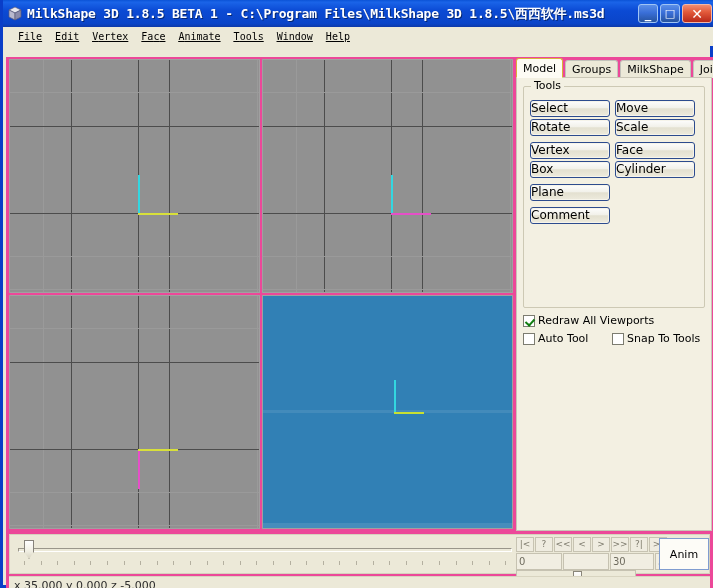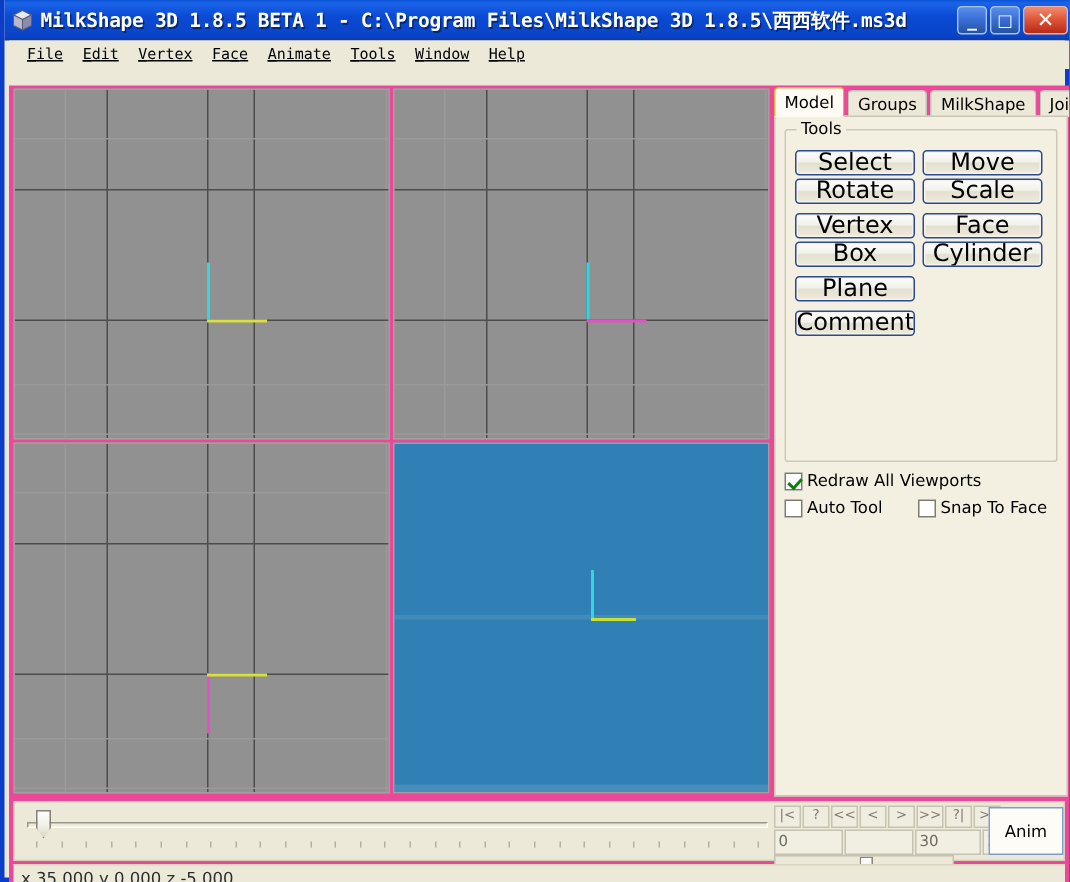--- a/index.html
+++ b/index.html
@@ -240,24 +240,24 @@
   }
   .tool-row.spaced { margin-top: 6px; }
   .xp-btn {
     width: 80px;
     height: 17px;
     box-sizing: border-box;
     border: 1px solid #2c4b8e;
     border-radius: 3px;
     background: linear-gradient(to bottom, #fdfdfd 0%, #f2f1ea 45%, #e3e0d0 52%, #eeebdd 100%);
     font-family: "DejaVu Sans", sans-serif;
-    font-size: 16px;
+    font-size: 12px;
     color: #000;
     line-height: 14px;
-    text-align: center;
+    text-align: left;
     box-shadow: 0 0 0 1px #f6f4ea inset;
     white-space: nowrap;
     overflow: hidden;
   }
 
   .chk-row {
     position: absolute;
     left: 6px;
     display: flex;
     align-items: center;
@@ -581,21 +581,21 @@
           <div class="chk-row" style="top: 236px;">
             <span class="chk-box checked"></span>
             <span>Redraw All Viewports</span>
           </div>
           <div class="chk-row" style="top: 254px;">
             <span class="chk-box"></span>
             <span>Auto Tool</span>
           </div>
           <div class="chk-row" style="left: 95px; top: 254px;">
             <span class="chk-box"></span>
-            <span>Snap To Face</span>
+            <span>Snap To Tools</span>
           </div>
         </div>
       </div>
 
       <div class="bottom-bar">
         <div class="trackbar">
           <div class="track-line"></div>
           <div class="track-thumb"></div>
           <div class="ticks" id="ticks">
               <div class="tick" style="left: 6px;"></div>

